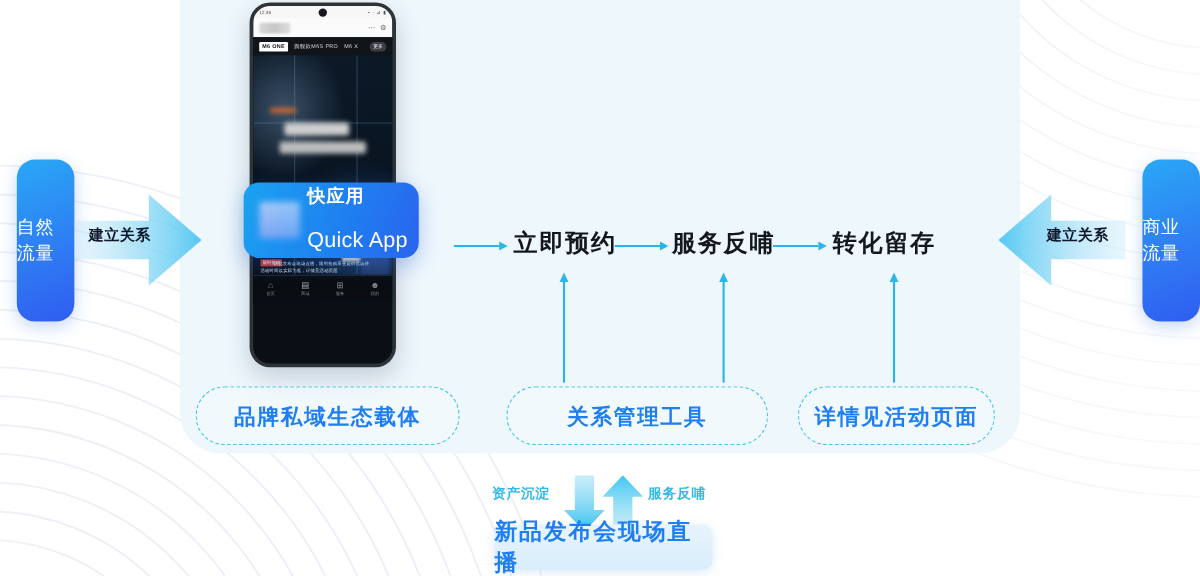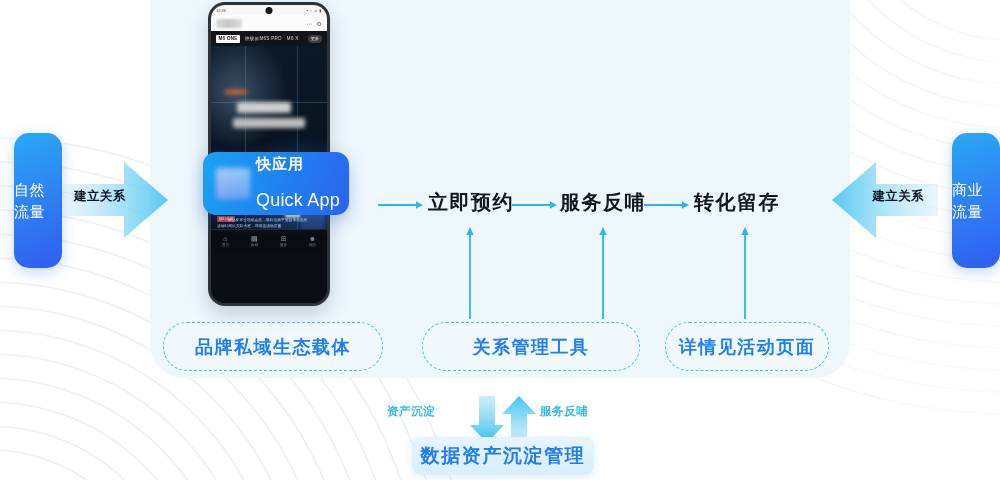--- a/index.html
+++ b/index.html
@@ -181,21 +181,21 @@
   #cap-0{left:163px;top:322px;width:218px;}
   #cap-1{left:422px;top:322px;width:216px;}
   #cap-2{left:665px;top:322px;width:162px;}
 
   
   .fat-arrows{position:absolute;left:466px;top:396px;width:74px;height:48px;}
   .fat-lbl{
     position:absolute;font-size:11.5px;font-weight:700;color:#33b9e8;
     letter-spacing:.6px;white-space:nowrap;
   }
-  #fatlbl-down{left:387px;top:404px;}
+  #fatlbl-down{left:410px;top:404px;}
   #fatlbl-up{left:540px;top:404px;}
   .data-box{
     position:absolute;left:412px;top:437px;width:182px;height:38px;
     border-radius:9px;
     background:linear-gradient(180deg,#e7f4fd 0%,#d9edfb 100%);
     display:flex;align-items:center;justify-content:center;
     color:#1f7ef0;font-size:19px;font-weight:700;letter-spacing:1.6px;
     box-shadow:0 2px 9px rgba(90,150,220,.18);
   }
 </style>
@@ -400,15 +400,15 @@
         <stop offset="0%" stop-color="#9fdff6" stop-opacity="0.5"></stop>
         <stop offset="100%" stop-color="#3fc6f0" stop-opacity="1"></stop>
       </linearGradient>
     </defs>
     <path d="M13,0 L29,0 L29,29 L38,29 L21,47 L4,29 L13,29 Z" fill="url(#fatDown)"></path>
     <path d="M45,47 L61,47 L61,18 L70,18 L53,0 L36,18 L45,18 Z" fill="url(#fatUp)"></path>
   </svg>
   <div class="fat-lbl" id="fatlbl-down">资产沉淀</div>
   <div class="fat-lbl" id="fatlbl-up">服务反哺</div>
 
-  <div class="data-box">数据资产沉淀管理</div>
+  <div class="data-box">新品发布会现场直播</div>
 
 </div>
 
 </body></html>

